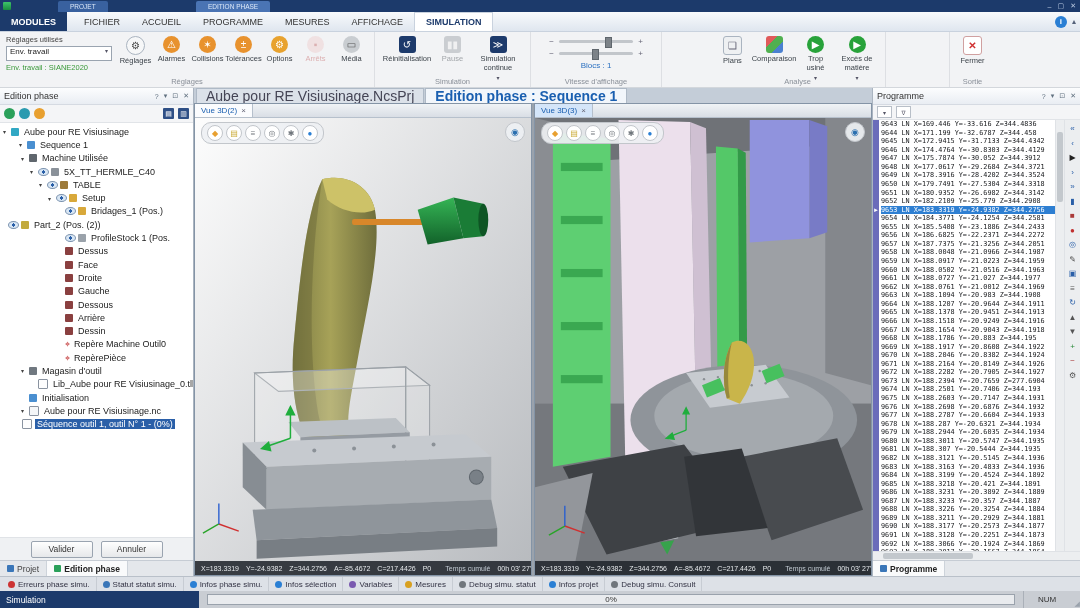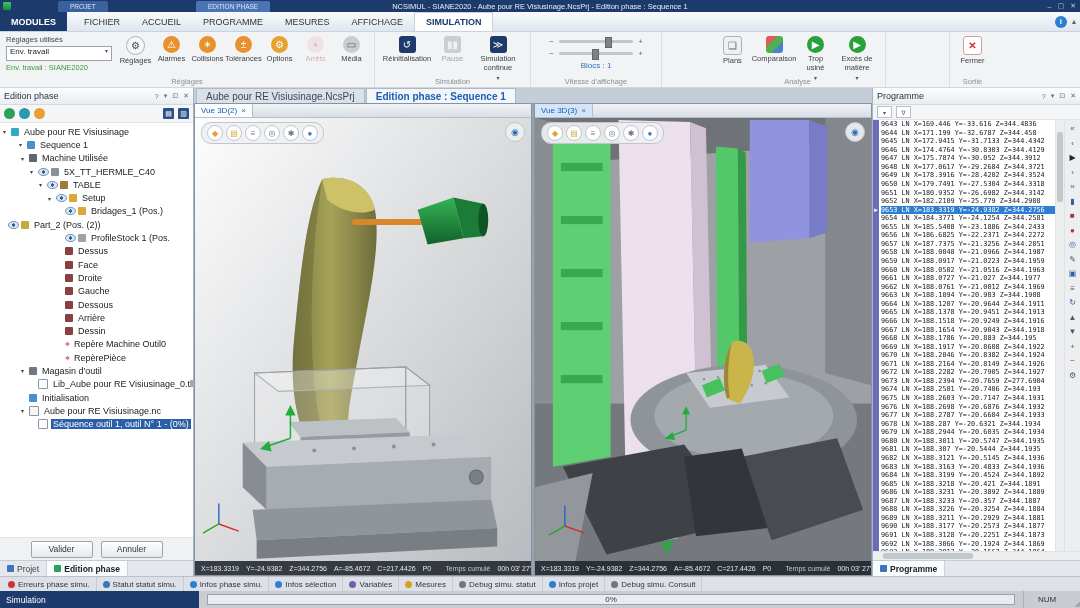--- a/index.html
+++ b/index.html
@@ -74,21 +74,21 @@
   .pbuttons{height:22px;flex:none;display:flex;align-items:center;justify-content:center;gap:8px;background:#eff1f3;border-top:1px solid #e0e3e7;}
   .pbtn{width:60px;height:15px;font-size:8.5px;display:flex;align-items:center;justify-content:center;background:linear-gradient(#fefefe,#e6e8ea);border:1px solid #9aa4b0;border-radius:2px;color:#333;}
   .ptabs{height:15px;flex:none;display:flex;background:#e4e7eb;border-top:1px solid #c6ccd4;font-size:8.5px;}
   .ptab{display:flex;align-items:center;gap:3px;padding:0 7px;color:#444;border-right:1px solid #cdd3da;}
   .ptab.active{background:#f9fafb;font-weight:bold;color:#222;}
   .ptab-ico{width:7px;height:7px;border-radius:1px;flex:none;}
 
   
   .center{flex:1;display:flex;flex-direction:column;min-width:0;background:#cfd4da;}
   .doc-tabs{height:15px;flex:none;display:flex;align-items:flex-end;background:#c4cdd8;padding-left:2px;gap:1px;}
-  .doc-tab{height:14px;display:flex;align-items:center;padding:0 9px;font-size:10px;background:#dbe1e9;border:1px solid #aeb9c6;border-bottom:none;color:#445;}
+  .doc-tab{height:14px;display:flex;align-items:center;padding:0 9px;font-size:14px;background:#dbe1e9;border:1px solid #aeb9c6;border-bottom:none;color:#445;}
   .doc-tab.active{background:#f2f6fb;color:#1a5fb0;font-weight:bold;}
   .views{flex:1;display:flex;min-height:0;background:#9aa2ac;gap:2px;}
   .view{flex:1;display:flex;flex-direction:column;min-width:0;border:1px solid #8494a6;}
   .vtabbar{height:13px;flex:none;background:linear-gradient(#f0f3f6,#d9dee5);display:flex;border-bottom:1px solid #b6c0cc;}
   .vtab{display:flex;align-items:center;gap:4px;padding:0 6px;font-size:8px;color:#1a5fb0;background:#fbfcfe;border-right:1px solid #b6c0cc;}
   .view.active-view .vtab{background:#d4e5f9;}
   .vclose{color:#667;font-size:8px;}
   .vcanvas{flex:1;position:relative;min-height:0;overflow:hidden;}
   .scene{position:absolute;inset:0;width:100%;height:100%;}
   .vtb{position:absolute;top:4px;left:6px;height:20px;border-radius:10px;background:rgba(238,240,243,0.92);border:1px solid #c2c6cb;display:flex;align-items:center;gap:3px;padding:0 5px;}
@@ -127,21 +127,20 @@
 </style>
 </head>
 <body>
 
 <div class="window">
 
   <div class="titlebar">
     <div class="app-logo"></div>
     <div class="ws-tab w1">PROJET</div>
     <div class="ws-tab w2">EDITION PHASE</div>
-    <div class="title-text">NCSIMUL - SIANE2020 - Aube pour RE Visiusinage.NcsPrj - Edition phase : Sequence 1</div>
     <div class="win-controls">
       <span>–</span>
       <span>▢</span>
       <span>✕</span>
     </div>
   </div>
 
   <div class="menubar">
     <div style="display:flex;align-items:stretch;">
         <div class="menu-item first">MODULES</div>
@@ -405,21 +404,21 @@
           <div class="tree-row" style="padding-left: 21px;">
             <span class="tree-exp"></span>
             <span class="tree-ico" style="background: rgb(74, 143, 208);"></span>
             <span class="tree-label">Initialisation</span>
           </div>
           <div class="tree-row" style="padding-left: 21px;">
             <span class="tree-exp">▾</span>
             <span class="tree-ico" style="background: rgb(244, 246, 248); border: 1px solid rgb(138, 147, 160);"></span>
             <span class="tree-label">Aube pour RE Visiusinage.nc</span>
           </div>
-          <div class="tree-row selected" style="padding-left: 30px;">
+          <div class="tree-row selected" style="padding-left: 14px;">
             <span class="tree-exp"></span>
             <span class="tree-ico" style="background: rgb(253, 253, 253); border: 1px solid rgb(138, 147, 160);"></span>
             <span class="tree-label">Séquence outil 1, outil N° 1 - (0%)</span>
           </div>
         </div>
       <div class="pbuttons">
         <div class="pbtn">Valider</div>
         <div class="pbtn">Annuler</div>
       </div>
       <div class="ptabs">

